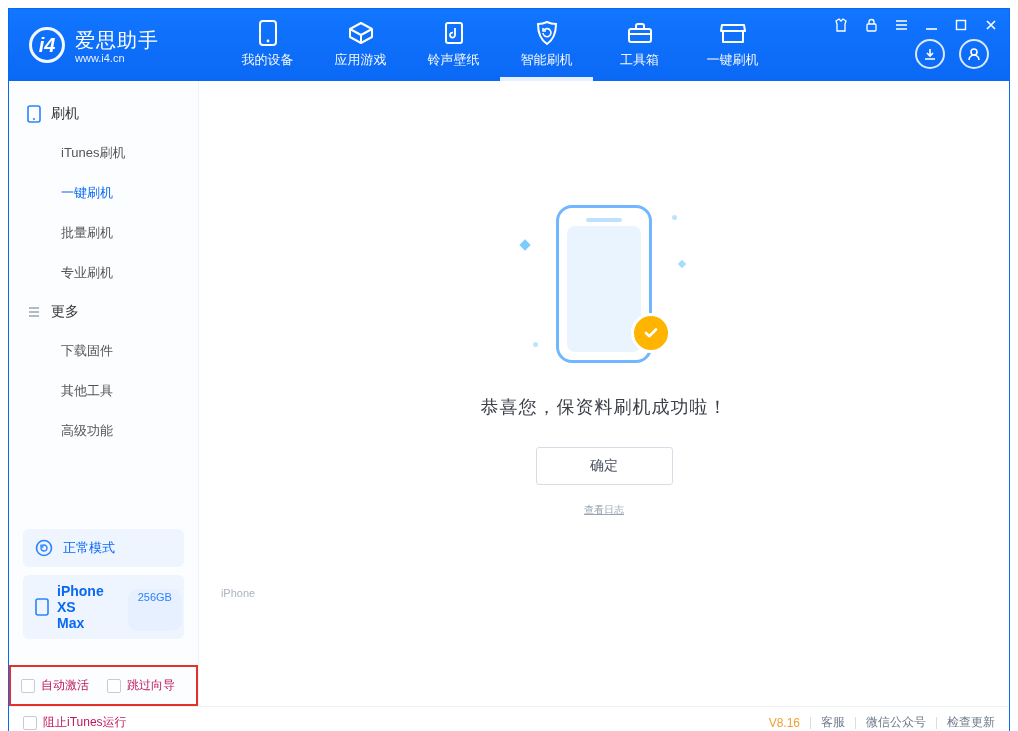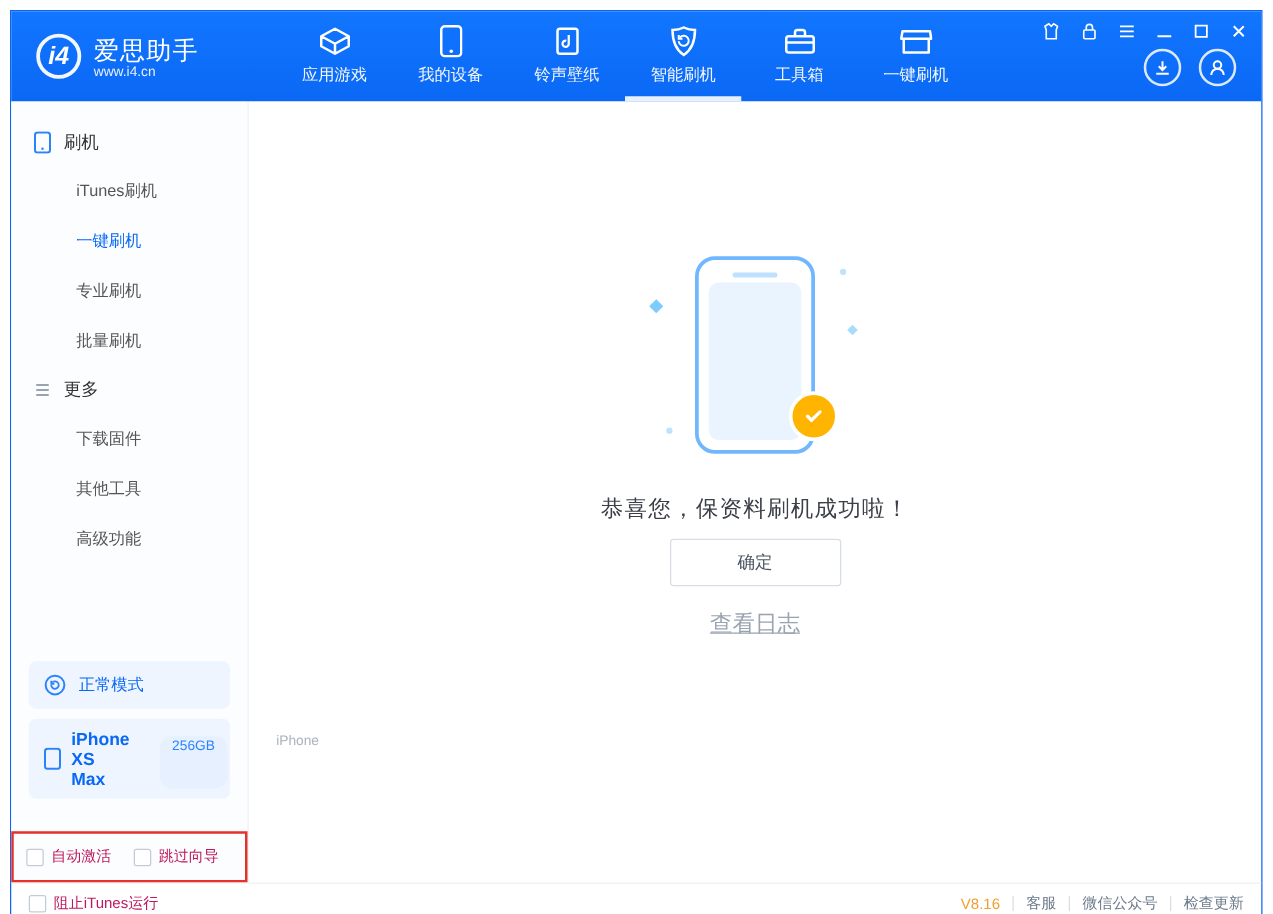--- a/index.html
+++ b/index.html
@@ -44,55 +44,55 @@
 .phone{ width:96px; height:158px; border:3px solid #70b7ff; border-radius:16px; background:#fff; position:absolute; left:50%; top:4px; transform:translateX(-50%);}
 .phone::before{content:"";position:absolute;top:10px;left:50%;transform:translateX(-50%);width:36px;height:4px;border-radius:3px;background:#bfe0ff;}
 .phone::after{content:"";position:absolute;inset:18px 8px 8px 8px;border-radius:8px;background:#eaf4ff;}
 .check-badge{ position:absolute; right:18px; bottom:18px; width:40px; height:40px; border-radius:50%; background:#ffb400; border:3px solid #fff; display:flex; align-items:center; justify-content:center;}
 .sparkle{position:absolute;width:8px;height:8px;transform:rotate(45deg);background:#7ecbff;}
 .sparkle.s1{left:2px;top:40px}
 .sparkle.s2{right:4px;top:60px;width:6px;height:6px;background:#a8dcff}
 .dot{position:absolute;width:5px;height:5px;border-radius:50%;background:#bde3ff;}
 .dot.d1{left:14px;bottom:24px}
 .dot.d2{right:12px;top:14px}
-.msg{ font-size:18px; color:#3b3f47; font-weight:500; margin-bottom:12px; letter-spacing:1px;}
+.msg{ font-size:18px; color:#3b3f47; font-weight:500; margin-bottom:28px; letter-spacing:1px;}
 .ok-btn{ width:137px; height:38px; border:1px solid #d6dde6; background:#fff; color:#4a5360; font-size:14px; border-radius:3px; cursor:pointer; margin-bottom:18px;}
-.log-link{ font-size:18px; color:#9aa4b1; cursor:pointer; text-decoration:underline;}
+.log-link{ font-size:10px; color:#9aa4b1; cursor:pointer; text-decoration:underline;}
 svg{display:block}
 </style>
 </head>
 <body>
 
 <div class="window">
 
   <div class="titlebar">
     <div class="logo-block">
       <div class="logo-circle">i4</div>
       <div class="logo-text">
         <div class="cn">爱思助手</div>
         <div class="en">www.i4.cn</div>
       </div>
     </div>
     <div class="tabs">
       <div class="tab">
         <div class="tab-icon">
-            <svg width="26" height="24" viewBox="0 0 26 24">
-              <path d="M13 2 L24 8 L13 14 L2 8 Z M2 8 V16 L13 22 V14 M24 8 V16 L13 22" fill="none" stroke="#fff" stroke-width="2" stroke-linejoin="round"></path>
-            </svg>
-          </div>
-        <div class="tab-label">应用游戏</div>
-      </div>
-      <div class="tab">
-        <div class="tab-icon">
             <svg width="18" height="26" viewBox="0 0 18 26">
               <rect x="1" y="1" width="16" height="24" rx="3" fill="none" stroke="#fff" stroke-width="2"></rect>
               <circle cx="9" cy="21" r="1.4" fill="#fff"></circle>
             </svg>
           </div>
         <div class="tab-label">我的设备</div>
+      </div>
+      <div class="tab">
+        <div class="tab-icon">
+            <svg width="26" height="24" viewBox="0 0 26 24">
+              <path d="M13 2 L24 8 L13 14 L2 8 Z M2 8 V16 L13 22 V14 M24 8 V16 L13 22" fill="none" stroke="#fff" stroke-width="2" stroke-linejoin="round"></path>
+            </svg>
+          </div>
+        <div class="tab-label">应用游戏</div>
       </div>
       <div class="tab">
         <div class="tab-icon">
             <svg width="22" height="24" viewBox="0 0 22 24">
               <rect x="3" y="2" width="16" height="20" rx="2" fill="none" stroke="#fff" stroke-width="2"></rect>
               <path d="M12 7 v7 a2.5 2.5 0 1 1 -2 -2.4" fill="none" stroke="#fff" stroke-width="1.8"></path>
             </svg>
           </div>
         <div class="tab-label">铃声壁纸</div>
       </div>
@@ -179,22 +179,22 @@
           <span>
               <svg width="14" height="18" viewBox="0 0 14 18">
                 <rect x="1" y="1" width="12" height="16" rx="2" fill="none" stroke="#2b82ff" stroke-width="1.6"></rect>
                 <circle cx="7" cy="14" r="1" fill="#2b82ff"></circle>
               </svg>
             </span>
           <span>刷机</span>
         </div>
         <div class="side-item">iTunes刷机</div>
         <div class="side-item active">一键刷机</div>
+        <div class="side-item">批量刷机</div>
         <div class="side-item">专业刷机</div>
-        <div class="side-item">批量刷机</div>
 
         <div class="side-group-head">
           <span>
               <svg width="14" height="14" viewBox="0 0 14 14">
                 <path d="M2 3 h10 M2 7 h10 M2 11 h10" stroke="#9aa4b1" stroke-width="1.6"></path>
               </svg>
             </span>
           <span>更多</span>
         </div>
         <div class="side-item">下载固件</div>

